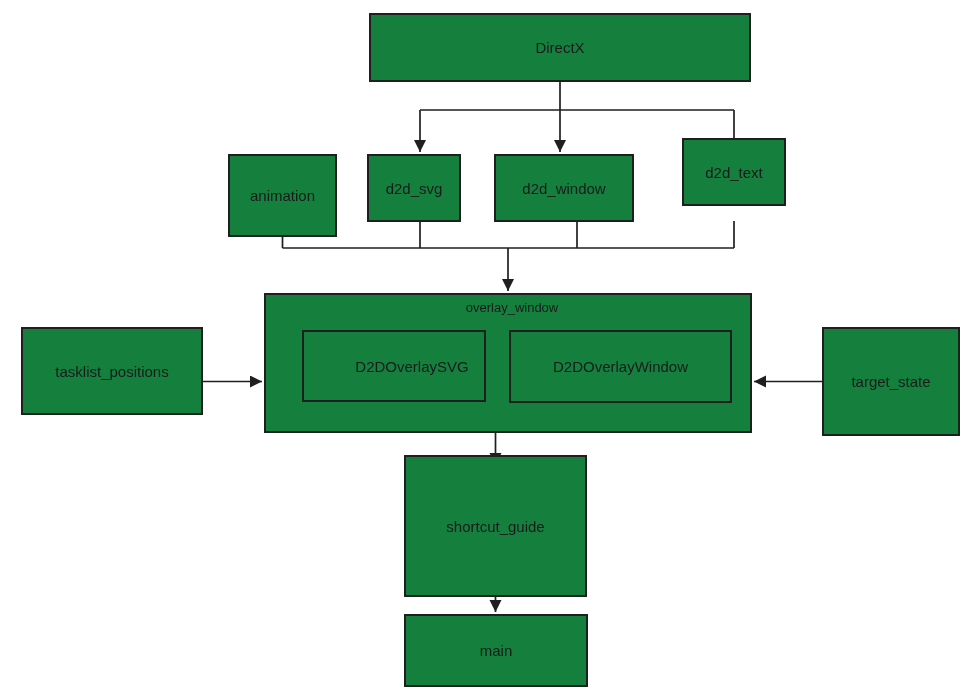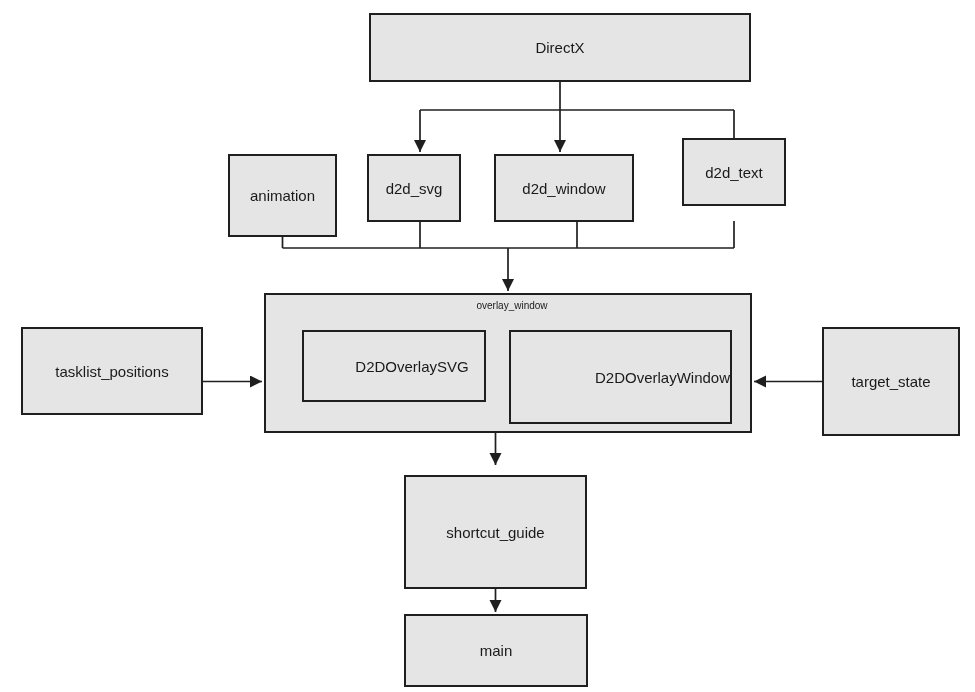--- a/index.html
+++ b/index.html
@@ -20,21 +20,21 @@
     position: absolute;
     left: 0;
     top: 0;
     width: 975px;
     height: 692px;
     pointer-events: none;
   }
   .node {
     position: absolute;
     box-sizing: border-box;
-    background: #e5e5e5;
+    background: #15803d;
     border: 2px solid #1f1f1f;
     display: flex;
     align-items: center;
     justify-content: center;
     font-size: 15px;
     text-align: center;
     white-space: nowrap;
   }
   
   .n-directx   { left: 369px; top: 13px;  width: 382px; height: 69px; }
@@ -42,27 +42,27 @@
   .n-d2d-svg   { left: 367px; top: 154px; width: 94px; height: 68px; }
   .n-d2d-window{ left: 494px; top: 154px; width: 140px; height: 68px; }
   .n-d2d-text  { left: 682px; top: 138px; width: 104px; height: 68px; }
   .n-overlay   { left: 264px; top: 293px; width: 488px; height: 140px;
                  display: block; }
   .n-overlay .overlay-title {
     position: absolute;
     left: 8px; right: 0;
     top: 5px;
     text-align: center;
-    font-size: 10px;
+    font-size: 13px;
   }
   .n-overlay-svg    { left: 36px;  top: 35px; width: 184px; height: 72px; padding-left: 36px; }
-  .n-overlay-window { left: 243px; top: 35px; width: 223px; height: 94px; justify-content: flex-end; }
+  .n-overlay-window { left: 243px; top: 35px; width: 223px; height: 73px; }
   .n-tasklist { left: 21px;  top: 327px; width: 182px; height: 88px; }
   .n-target   { left: 822px; top: 327px; width: 138px; height: 109px; }
-  .n-shortcut { left: 404px; top: 475px; width: 183px; height: 114px; }
+  .n-shortcut { left: 404px; top: 455px; width: 183px; height: 142px; }
   .n-main     { left: 404px; top: 614px; width: 184px; height: 73px; }
 </style>
 </head>
 <body>
 
 <div class="canvas">
 
   <svg class="edges-svg" width="975" height="692" viewBox="0 0 975 692" xmlns="http://www.w3.org/2000/svg">
     <defs>
       <marker id="arr" markerUnits="userSpaceOnUse" markerWidth="16" markerHeight="16" refX="12" refY="6" orient="auto">

